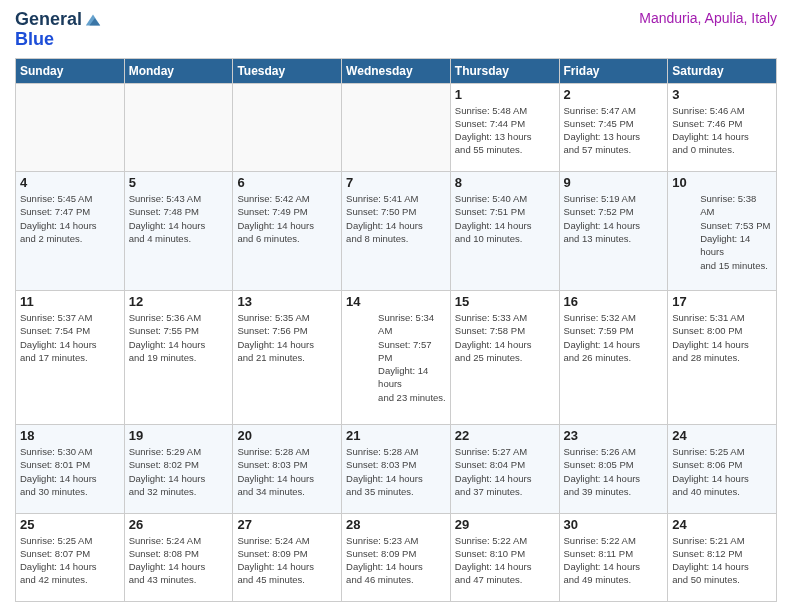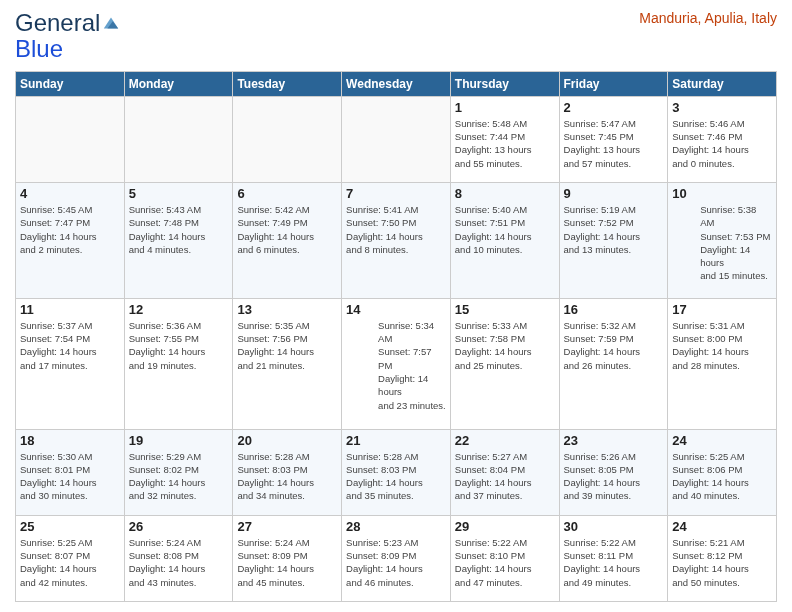--- a/index.html
+++ b/index.html
@@ -21,22 +21,22 @@
       display: flex;
       justify-content: space-between;
       align-items: flex-start;
       margin-bottom: 8px;
     }
     .logo {
       display: flex;
       align-items: center;
     }
     .logo-text {
-      font-size: 24px;
-      font-weight: normal;
+      font-size: 18px;
+      font-weight: bold;
       color: #1a3a5c;
       line-height: 1.1;
     }
     .logo-text span {
       color: #1d4ed8;
     }
     .logo-icon {
       width: 18px;
       height: 18px;
       margin-left: 2px;
@@ -44,21 +44,21 @@
     .title-block {
       text-align: right;
     }
     .month-title {
       font-size: 32px;
       font-weight: bold;
       color: #1a3a5c;
     }
     .subtitle {
       font-size: 14px;
-      color: #c2410c;
+      color: #a21caf;
     }
     .calendar {
       width: 100%;
       border-collapse: collapse;
       flex: 1;
       border-radius: 24px;
     }
     .calendar th {
       background-color: #2a6496;
       color: white;

